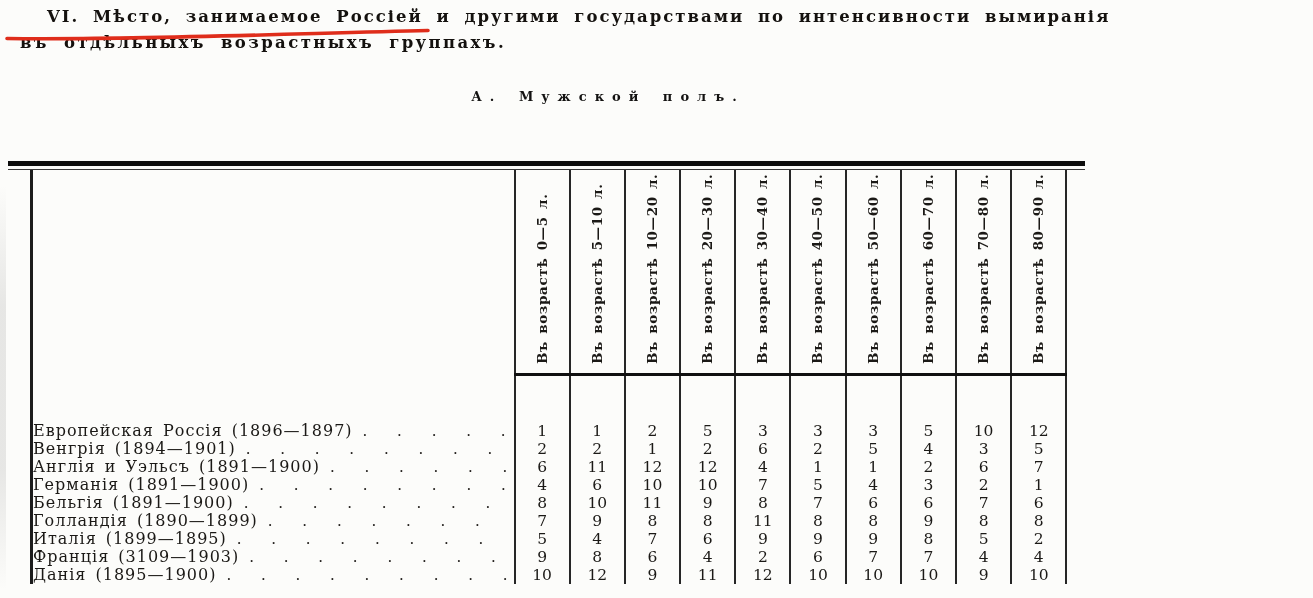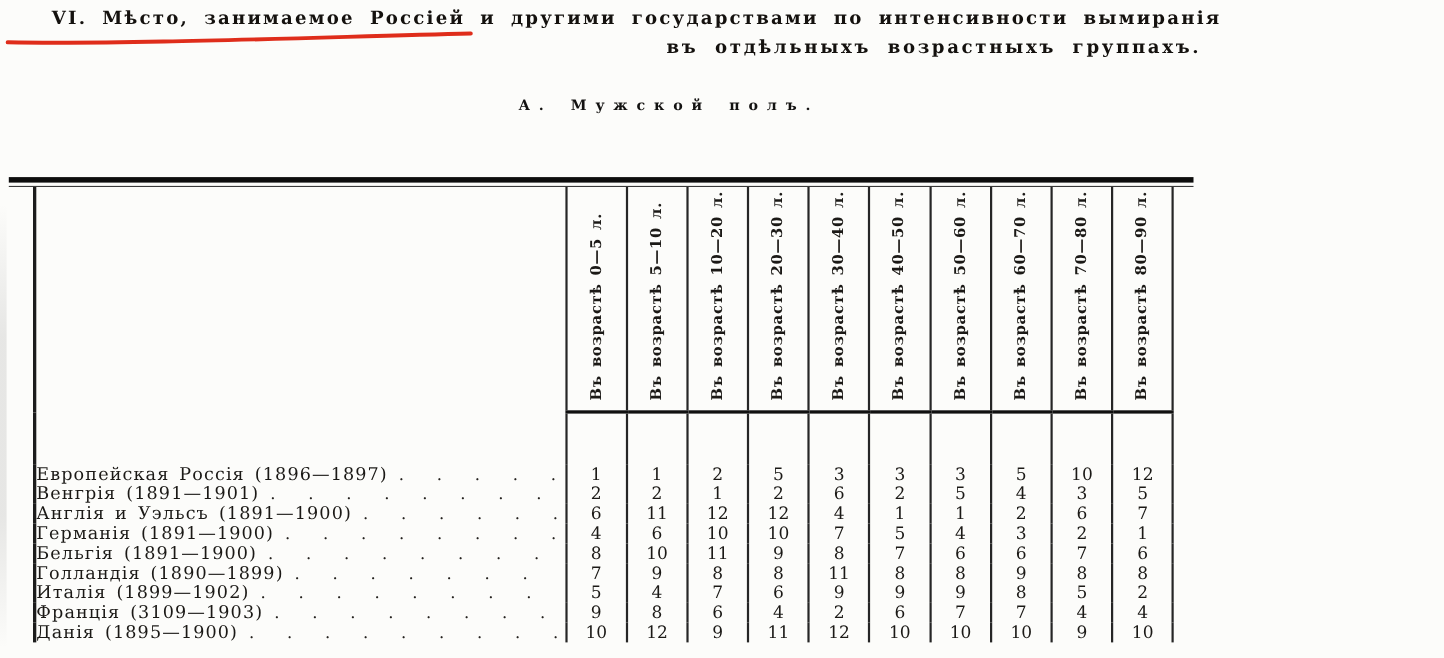--- a/index.html
+++ b/index.html
@@ -7,22 +7,22 @@
     width:1313px;height:598px;position:relative;overflow:hidden;
     background:#fcfcfa;color:#171513;
     font-family:"DejaVu Serif", serif;
   }
   .heading-block{position:absolute;left:0;top:0;width:1092px;}
   .title-line1{
     margin-top:7px;text-align:center;font-weight:bold;font-size:16.5px;
     letter-spacing:2px;word-spacing:6px;white-space:nowrap;color:#14110e;padding-left:47px;
   }
   .title-line2{
-    margin-top:7px;text-align:right;font-weight:bold;font-size:16.5px;
-    letter-spacing:2.4px;word-spacing:7px;color:#14110e;
+    margin-top:7px;text-align:left;font-weight:bold;font-size:16.5px;
+    letter-spacing:2.4px;word-spacing:7px;color:#14110e;margin-left:20px;
   }
   .red-underline{position:absolute;left:4px;top:26px;pointer-events:none;}
   .section-heading{
     margin-top:37px;text-align:center;transform:translateX(62px);
     font-weight:bold;font-size:13px;letter-spacing:8px;word-spacing:4px;color:#131211;
   }
   .rule-thick{position:absolute;left:8px;top:161px;width:1077px;height:4.5px;background:#0d0d0d;}
   .rule-thin{position:absolute;left:8px;top:168.5px;width:1077px;height:1.6px;background:#3a3a3a;}
   .left-scan-shadow{
     position:absolute;left:0;top:185px;width:6px;height:405px;
@@ -155,21 +155,21 @@
           <td class="num-td">3</td>
           <td class="num-td">3</td>
           <td class="num-td">3</td>
           <td class="num-td">5</td>
           <td class="num-td">10</td>
           <td class="num-td">12</td>
       </tr>
       <tr>
         <td class="label-td">
             <div class="labwrap">
-              <span class="country">Венгрія (1891—1901)</span>
+              <span class="country">Венгрія (1894—1901)</span>
               <span class="leader"></span>
             </div>
           </td>
         <td class="num-td">2</td>
           <td class="num-td">2</td>
           <td class="num-td">1</td>
           <td class="num-td">2</td>
           <td class="num-td">6</td>
           <td class="num-td">2</td>
           <td class="num-td">5</td>
@@ -245,21 +245,21 @@
           <td class="num-td">11</td>
           <td class="num-td">8</td>
           <td class="num-td">8</td>
           <td class="num-td">9</td>
           <td class="num-td">8</td>
           <td class="num-td">8</td>
       </tr>
       <tr>
         <td class="label-td">
             <div class="labwrap">
-              <span class="country">Италія (1899—1902)</span>
+              <span class="country">Италія (1899—1895)</span>
               <span class="leader"></span>
             </div>
           </td>
         <td class="num-td">5</td>
           <td class="num-td">4</td>
           <td class="num-td">7</td>
           <td class="num-td">6</td>
           <td class="num-td">9</td>
           <td class="num-td">9</td>
           <td class="num-td">9</td>

